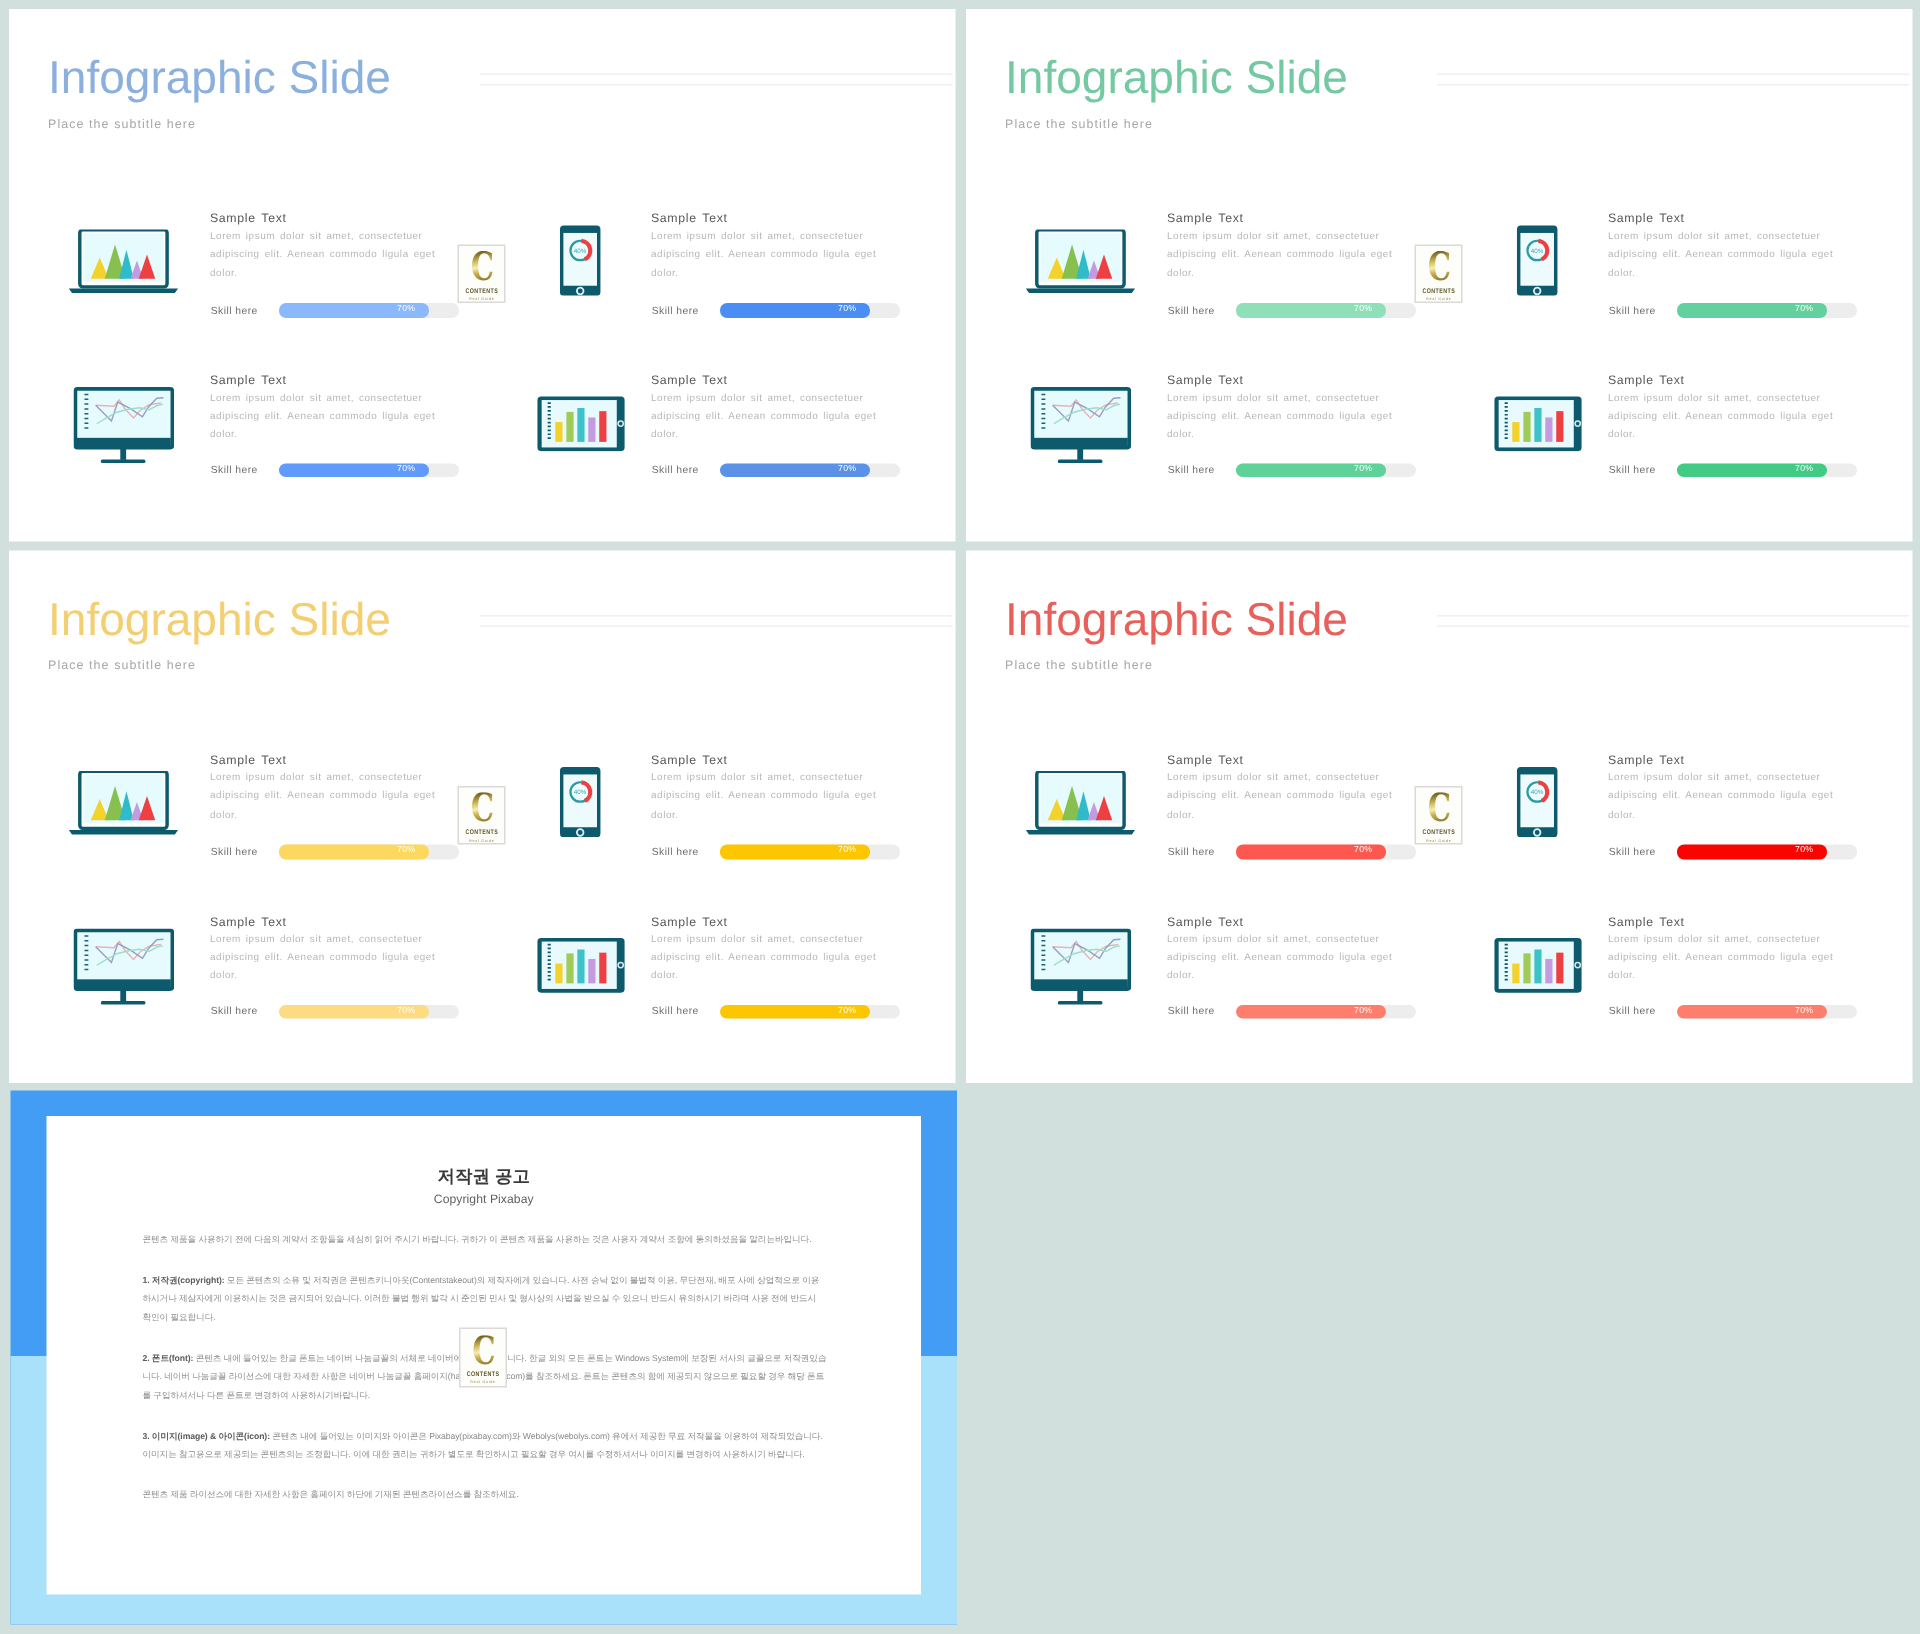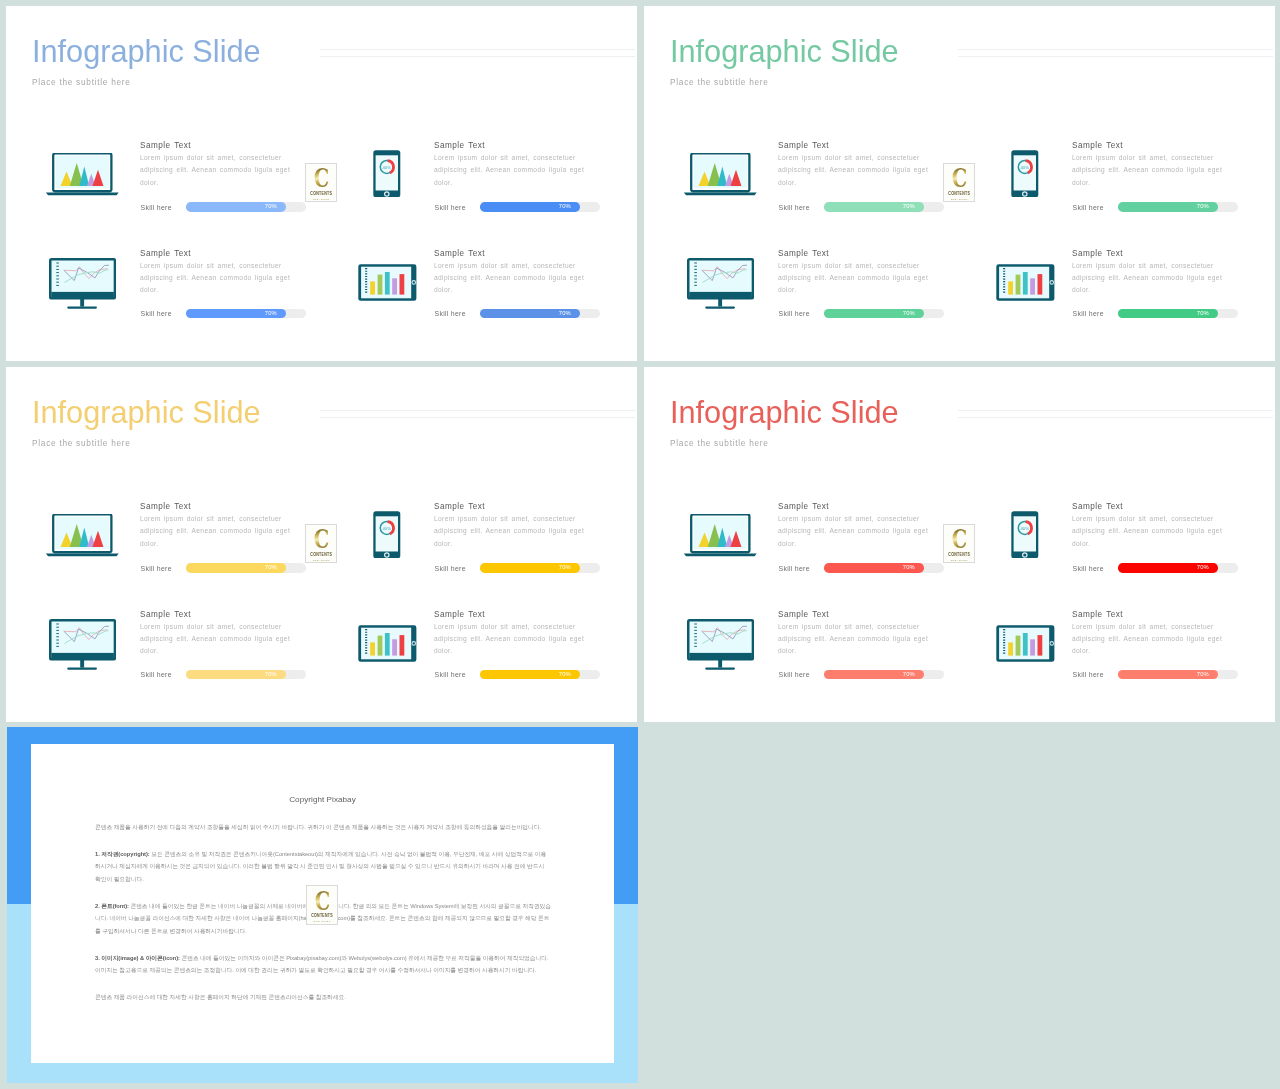--- a/index.html
+++ b/index.html
@@ -438,20 +438,21 @@
       <div class="wm" style="left: 299.4px; top: 156.9px;">
         <div class="c">C</div>
         <div class="n">CONTENTS</div>
         <div class="n2">Real  Guide</div>
       </div>
     </div>
 
   <div class="slide" id="s5" style="background: rgb(67, 157, 245);">
     <div class="s5-fade"></div>
     <div class="s5-paper">
+      <div class="cn-title">저작권 공고</div>
       <div class="cn-title cn-sub">Copyright Pixabay</div>
       <div class="cn-body" id="cn-body">
           <p>콘텐츠 제품을 사용하기 전에 다음의 계약서 조항들을 세심히 읽어 주시기 바랍니다. 귀하가 이 콘텐츠 제품을 사용하는 것은 사용자 계약서 조항에 동의하셨음을 알리는바입니다.</p>
           <p><b>1. 저작권(copyright):</b> 모든 콘텐츠의 소유 및 저작권은 콘텐츠키니아웃(Contentstakeout)의 제작자에게 있습니다. 사전 승낙 없이 불법적 이용, 무단전재, 배포 사에 상업적으로 이용하시거나 제삼자에게 이용하시는 것은 금지되어 있습니다. 이러한 불법 행위 발각 시 준인된 민사 및 형사상의 사법을 받으실 수 있으니 반드시 유의하시기 바라며 사용 전에 반드시 확인이 필요합니다.</p>
           <p><b>2. 폰트(font):</b> 콘텐츠 내에 들어있는 한글 폰트는 네이버 나눔글꼴의 서체로 네이버에 저작권있습니다. 한글 외의 모든 폰트는 Windows System에 보장된 서사의 글꼴으로 저작권있습니다. 네이버 나눔글꼴 라이선스에 대한 자세한 사항은 네이버 나눔글꼴 홈페이지(hangeul.naver.com)를 참조하세요. 폰트는 콘텐츠의 함에 제공되지 않으므로 필요할 경우 해당 폰트를 구입하셔서나 다른 폰트로 변경하여 사용하시기바랍니다.</p>
           <p><b>3. 이미지(image) &amp; 아이콘(icon):</b> 콘텐츠 내에 들어있는 이미지와 아이콘은 Pixabay(pixabay.com)와 Webolys(webolys.com) 유에서 제공한 무료 저작물을 이용하여 제작되었습니다. 이미지는 참고용으로 제공되는 콘텐츠의는 조정합니다. 이에 대한 권리는 귀하가 별도로 확인하시고 필요할 경우 여시를 수정하셔서나 이미지를 변경하여 사용하시기 바랍니다.</p>
           <p>콘텐츠 제품 라이선스에 대한 자세한 사항은 홈페이지 하단에 기재된 콘텐츠라이선스를 참조하세요.</p>
         </div>
     </div>
     <div class="wm s5-wm">

